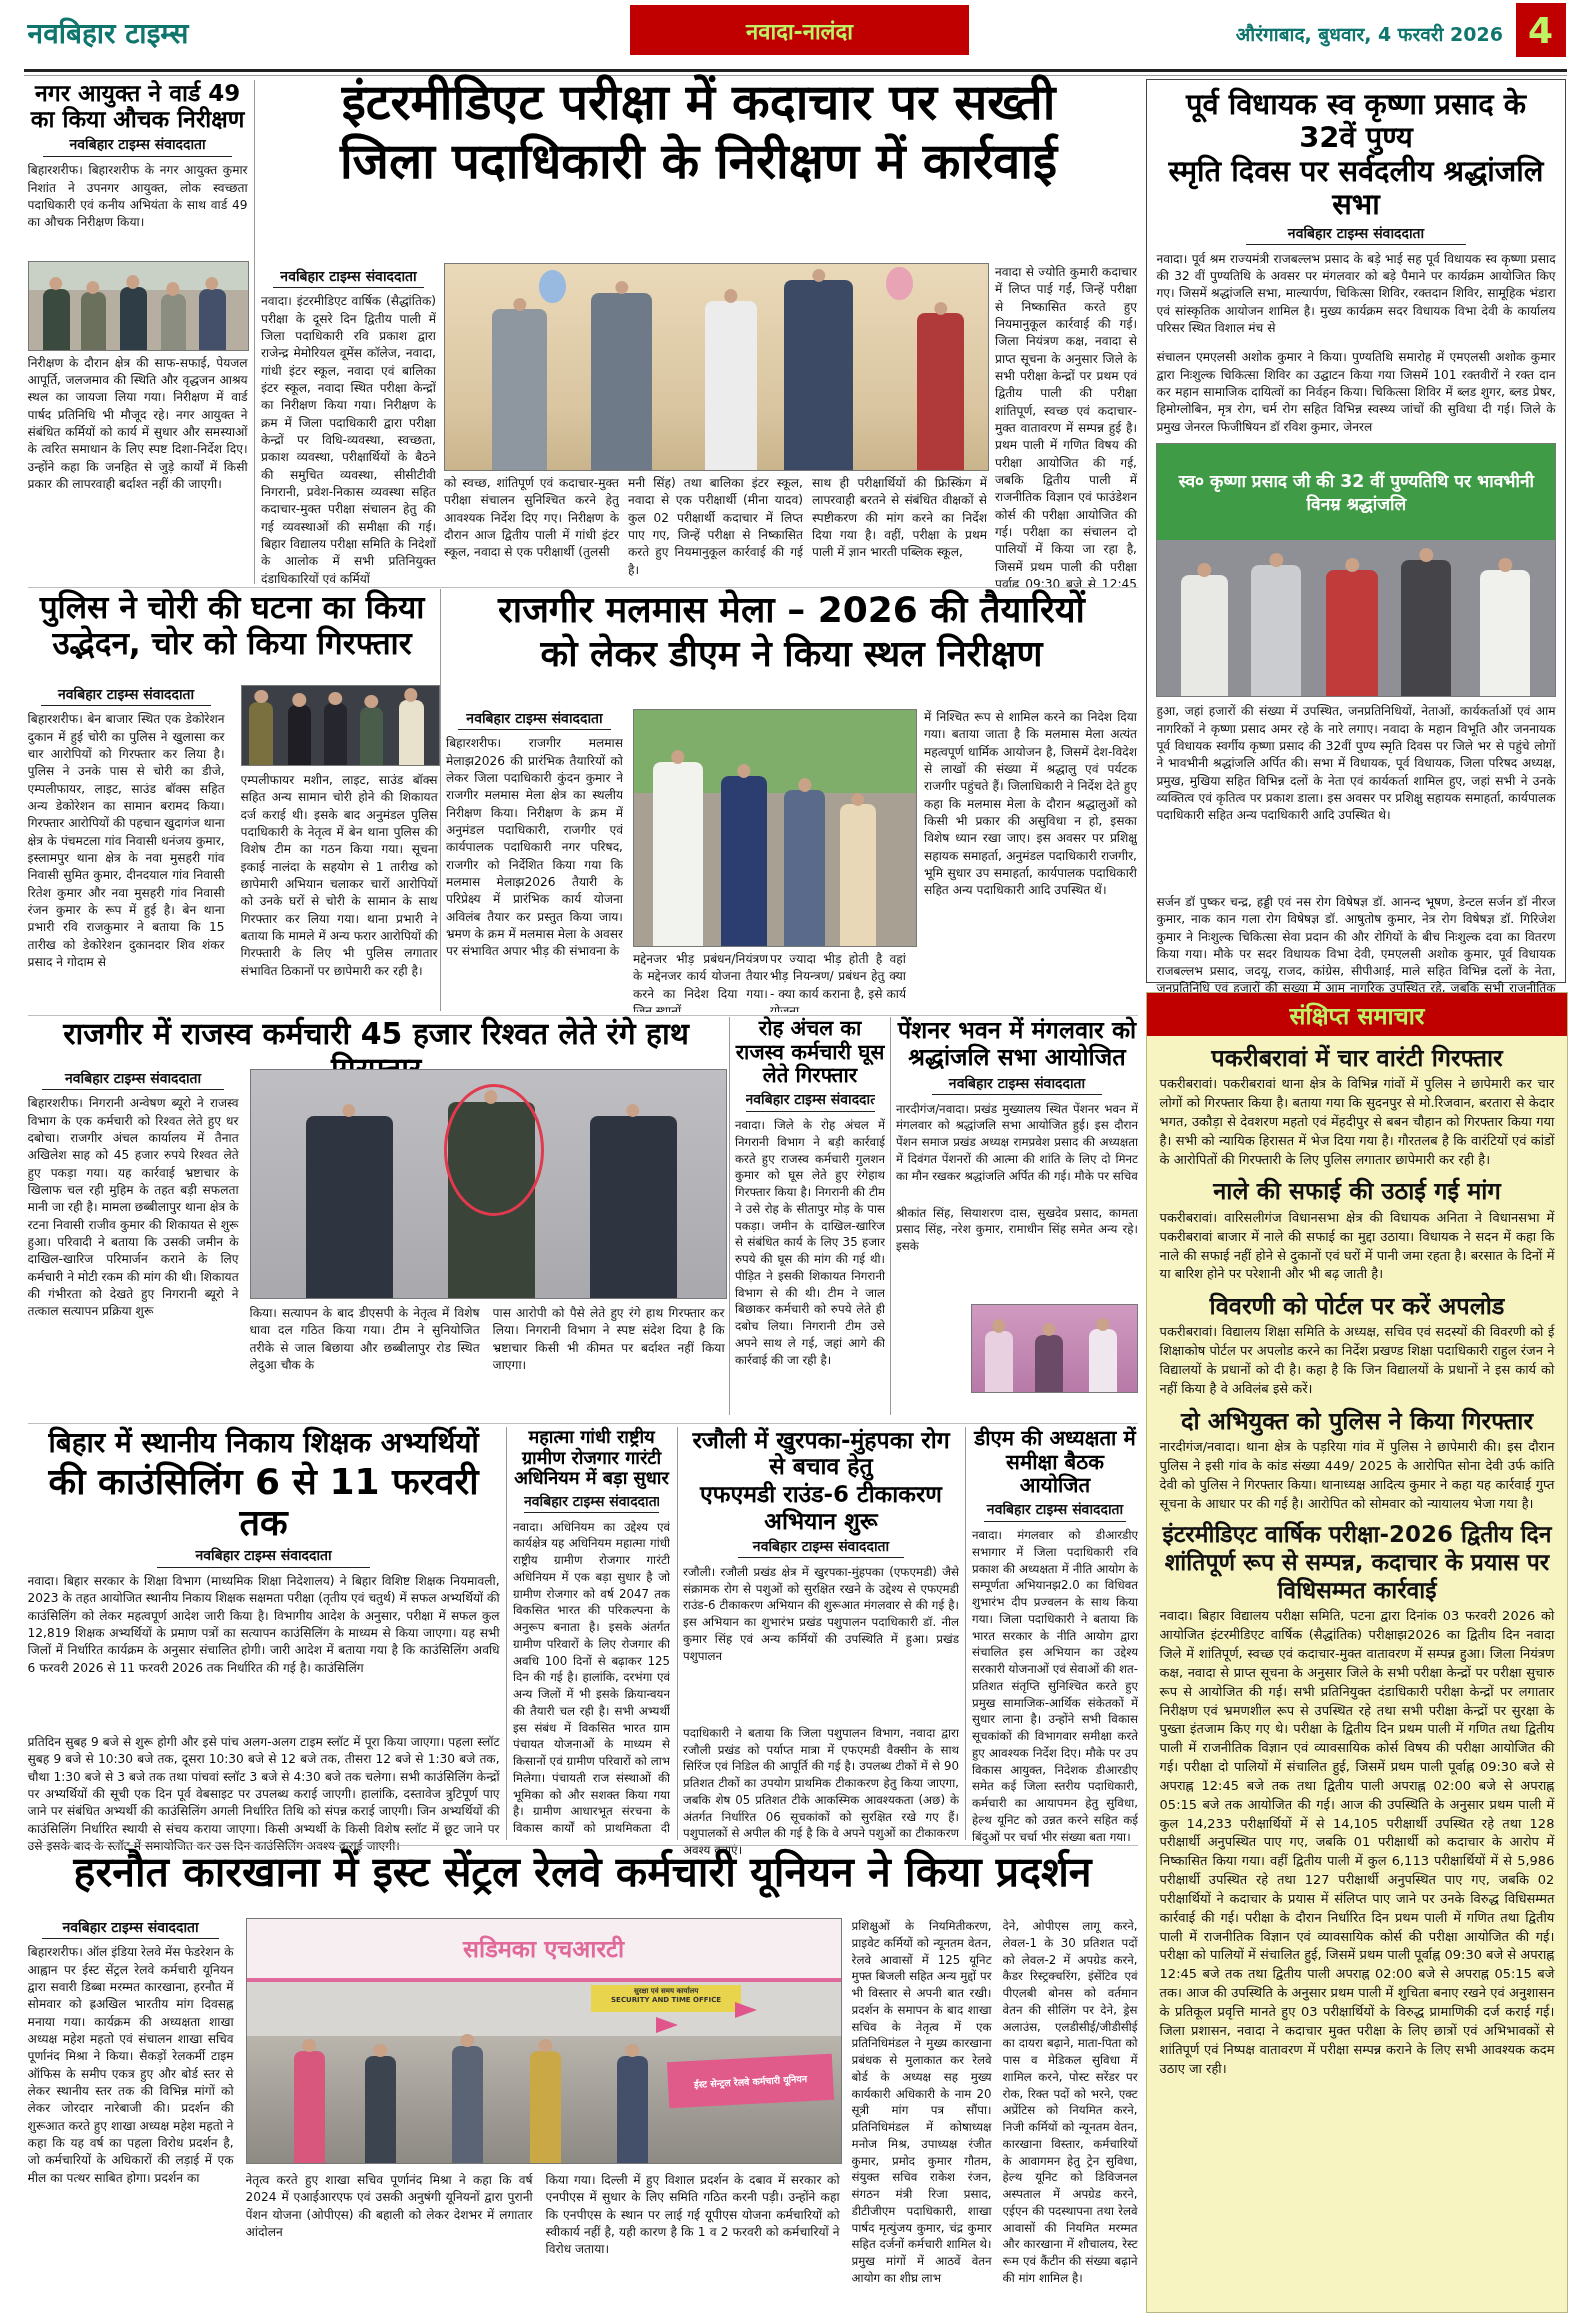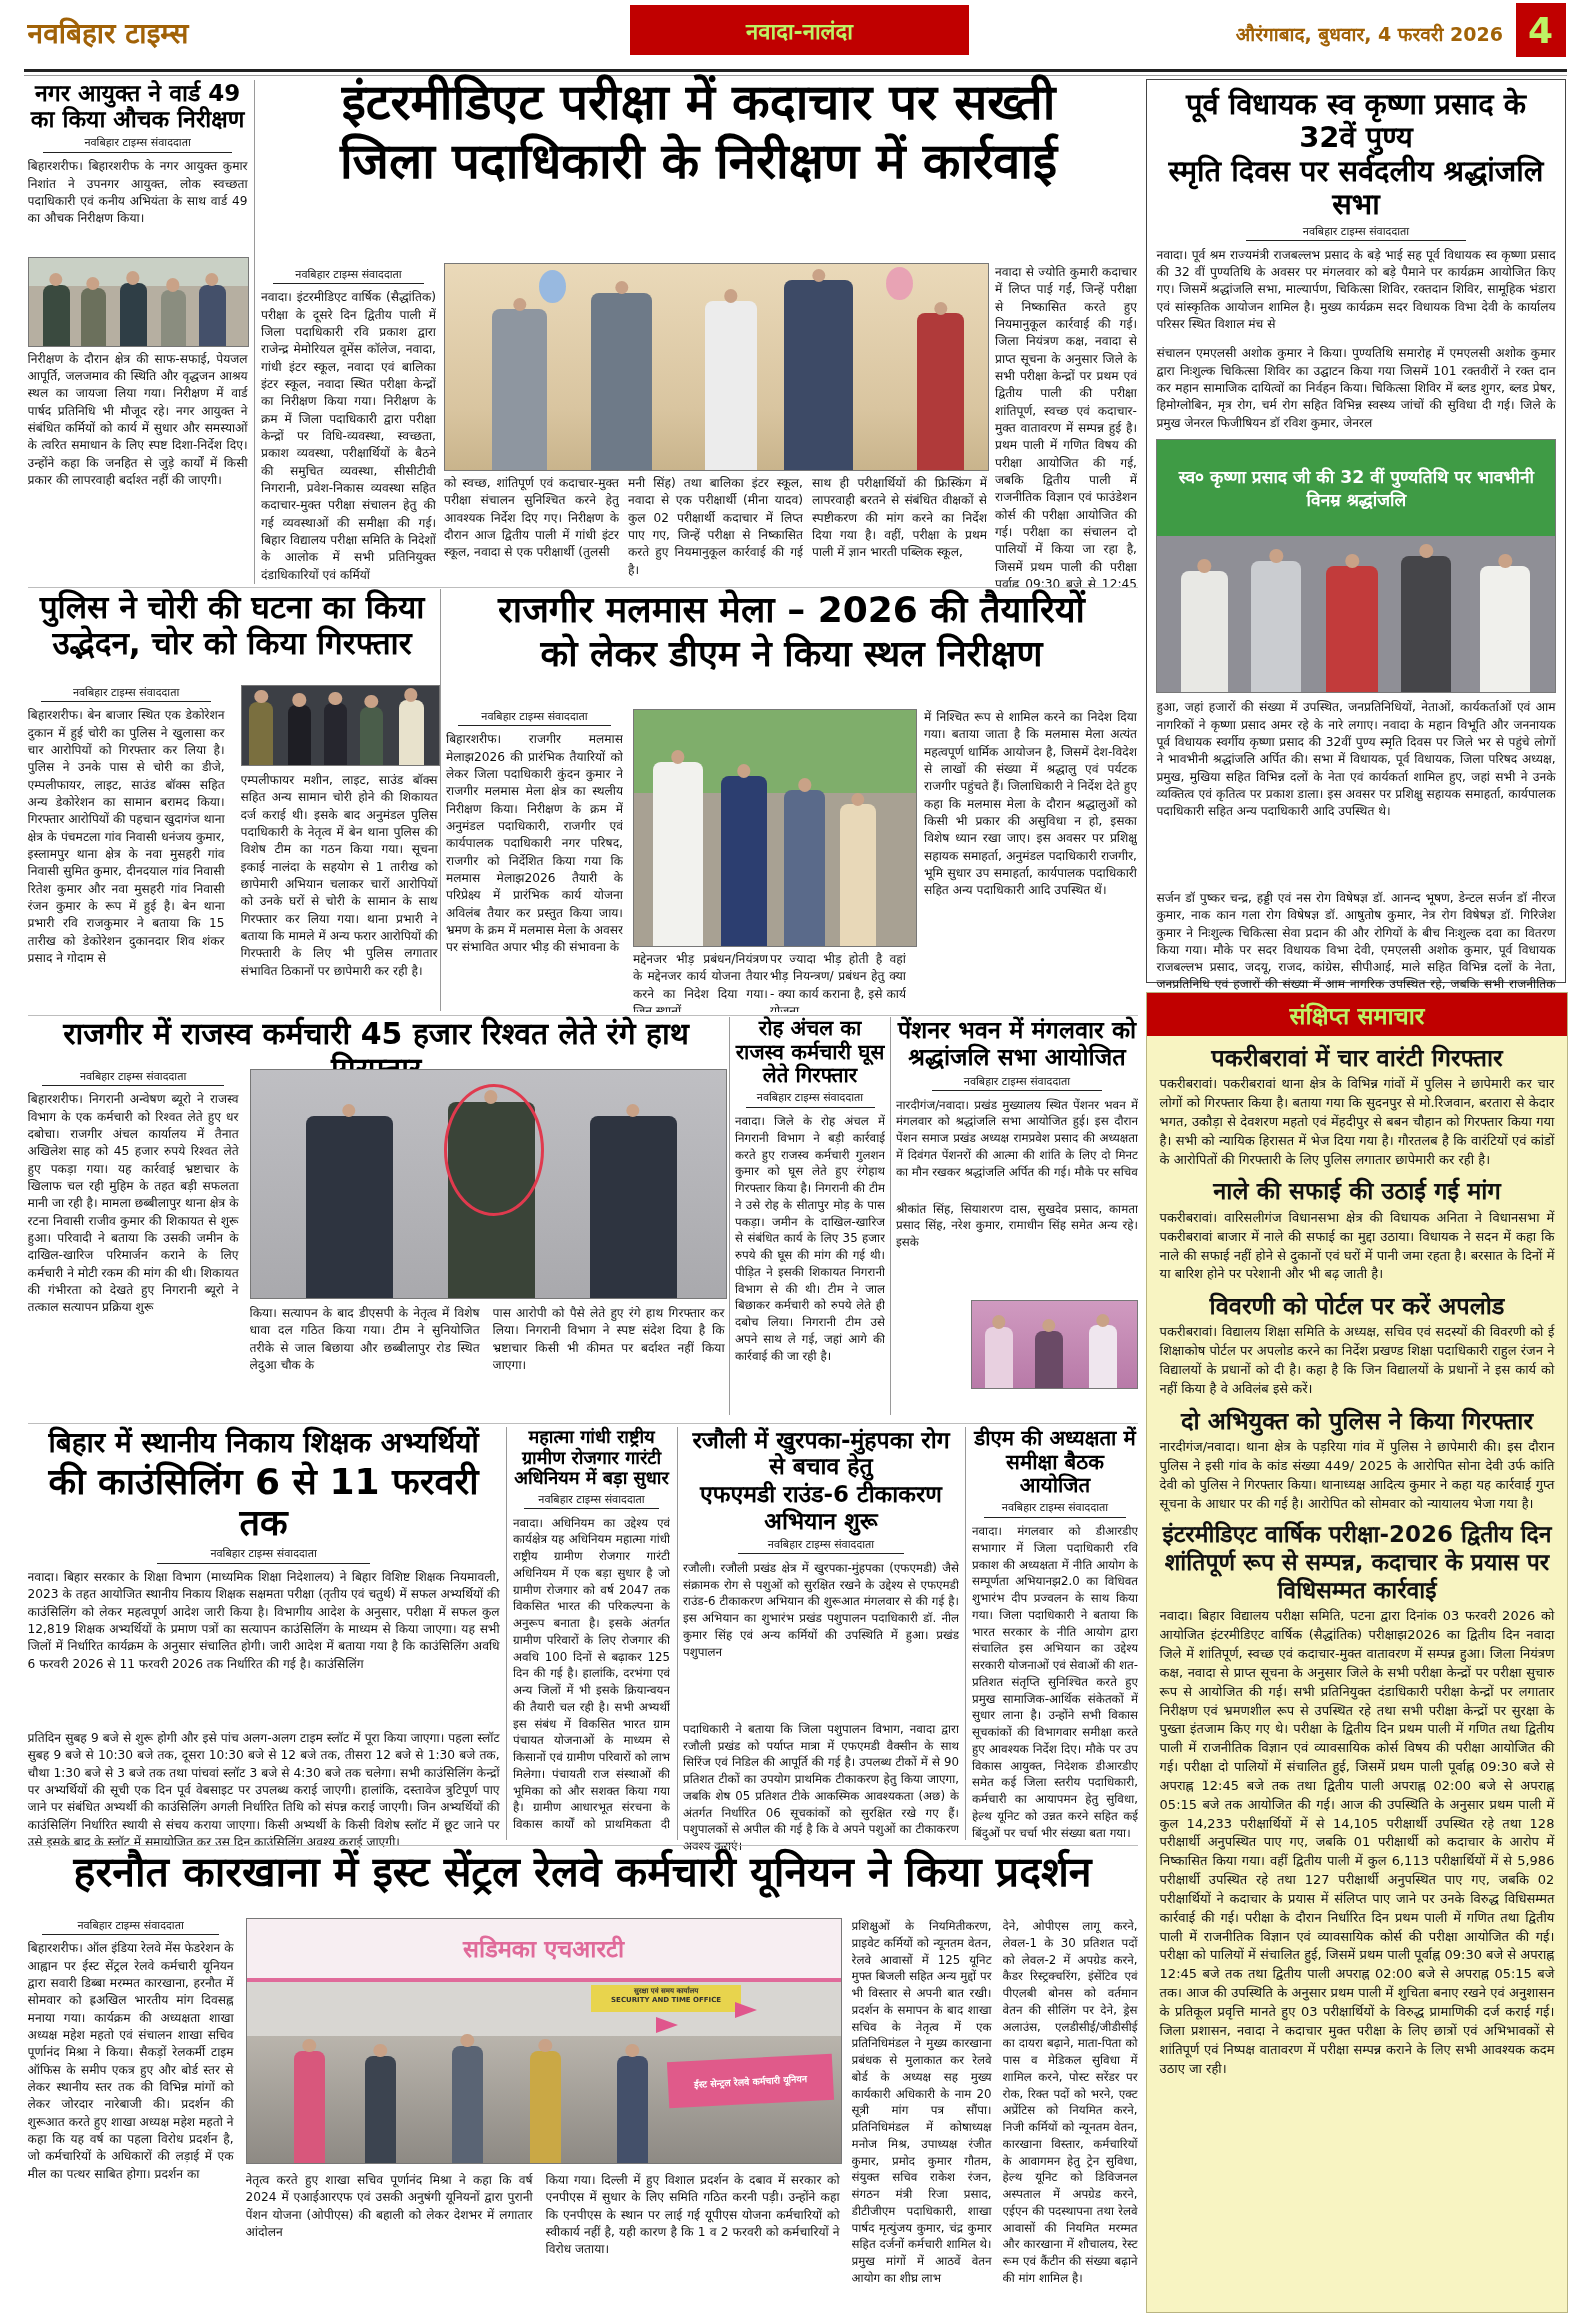--- a/index.html
+++ b/index.html
@@ -1,22 +1,22 @@
 <!DOCTYPE html>
 <html style="font-size:12.6px"><head>
 <meta charset="utf-8">
 <style>
   html,body{margin:0;padding:0;background:#fff;}
   .page{position:relative;width:1575px;height:2319px;background:#fff;overflow:hidden;
         font-family:"DejaVu Sans","Liberation Sans",sans-serif;color:#111;}
   .abs{position:absolute;}
-  .red{color:#a16207;}
+  .red{color:#0f766e;}
   .redbox{background:#c00000;color:#bef264;display:flex;align-items:center;justify-content:center;font-weight:bold;}
   .hl{font-weight:bold;text-align:center;color:#000;line-height:1.15;}
-  .byline{font-weight:normal;text-align:center;font-size:11px;border-bottom:1.2px solid #222;
+  .byline{font-weight:bold;text-align:center;font-size:14px;border-bottom:1.2px solid #222;
           width:86%;margin:1.6px auto 5.5px;padding-bottom:2.4px;white-space:nowrap;overflow:hidden;}
   .bd{position:absolute;overflow:hidden;font-size:12.2px;line-height:1.42;text-align:justify;}
   .ph{position:absolute;overflow:hidden;border:0.8px solid #777;background:#cfcfcf;}
   .fg{position:absolute;bottom:0;border-radius:7.9px 7.9px 0 0;}
   .fg::before{content:"";position:absolute;top:-11.8px;left:50%;transform:translateX(-50%);
               width:13.4px;height:13.4px;border-radius:50%;background:#c9a287;}
   .bl{position:absolute;width:27px;height:33px;border-radius:50%;opacity:.85;}
   .flag{position:absolute;width:0;height:0;border-left:22px solid #e0568c;
         border-top:8.7px solid transparent;border-bottom:8.7px solid transparent;}
   .redcirc{position:absolute;border:3.1px solid #e03a4e;border-radius:50%;background:transparent;}

